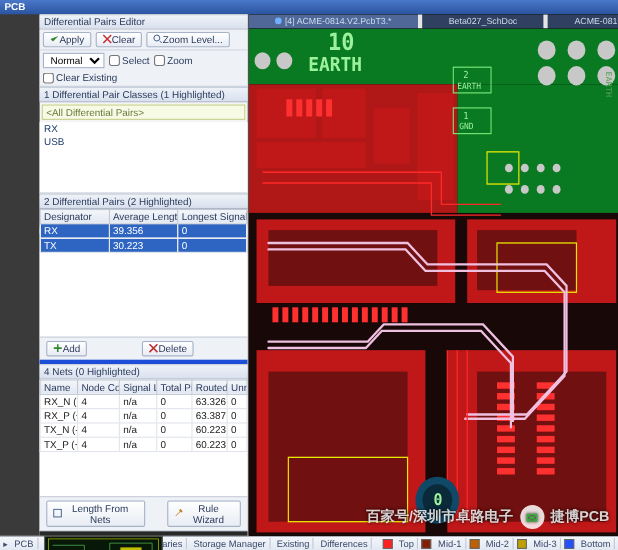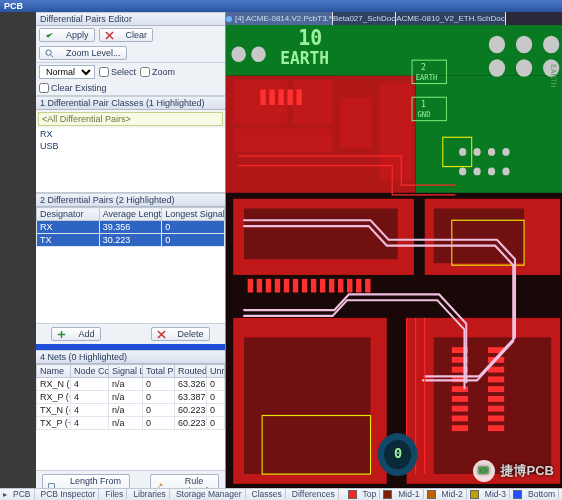--- a/index.html
+++ b/index.html
@@ -7,58 +7,58 @@
   .app { display: flex; flex-direction: column; width: 562px; height: 500px; }
   
   .titlebar { height: 14px; background: linear-gradient(#4a78c8,#2a54a0); color: #fff; display: flex; align-items: center; padding: 0 4px; font-size: 9px; font-weight: bold; }
   
   .main { flex: 1 1 auto; display: flex; min-height: 0; }
   .left { width: 190px; display: flex; flex-direction: column; background: #f4f4f4; border-right: 1px solid #888; margin-left: 36px; }
   .right { flex: 1 1 auto; position: relative; background: #000; overflow: hidden; }
   
   .sechead { background: linear-gradient(#eef2f8,#d9e1ee); border-top: 1px solid #c8d0dc; border-bottom: 1px solid #b0b8c8; padding: 1px 4px; font-size: 9px; color: #2b3b5c; }
   .toolbar { background: #eef1f6; border-bottom: 1px solid #c8d0dc; padding: 2px 3px; display: flex; gap: 4px; align-items: center; flex-wrap: wrap; }
-  .btn { background: linear-gradient(#fff,#e8ecf4); border: 1px solid #a6b2c8; border-radius: 2px; padding: 1px 5px; font-size: 9px; color: #2b3b5c; cursor: pointer; display: inline-flex; align-items: center; gap: 12px; }
+  .btn { background: linear-gradient(#fff,#e8ecf4); border: 1px solid #a6b2c8; border-radius: 2px; padding: 1px 5px; font-size: 9px; color: #2b3b5c; cursor: pointer; display: inline-flex; align-items: center; gap: 0; }
   .btn .ico { width: 9px; height: 9px; display: inline-block; }
   .ico-check { fill:#2e8b2e; }
   .ico-x { fill:#c03030; }
   .ico-zoom { fill:#406090; }
   .ico-add { fill:#2e8b2e; }
   .ico-del { fill:#c03030; }
   .ico-wiz { fill:#c08020; }
   .select { background:#fff; border:1px solid #a6b2c8; font-size:9px; padding:0 2px; height:14px; }
   .chk { display:inline-flex; align-items:center; gap:2px; font-size:9px; color:#2b3b5c; }
   .chk input { width:10px; height:10px; }
   .filterarea { background:#f7fbe6; border:1px solid #c8d08c; margin:2px; padding:1px 3px; font-size:9px; color:#6a7a3a; }
   .listwhite { background:#fff; flex:0 0 auto; overflow:auto; border-bottom:1px solid #c0c8d4; }
   .listwhite .row { padding:1px 4px; font-size:9px; color:#1b3a6b; cursor:default; }
   .tbl { width:100%; border-collapse:collapse; font-size:9px; table-layout:fixed; }
   .tbl th { background:linear-gradient(#f4f6fa,#e2e8f2); border:1px solid #c0c8d4; padding:1px 3px; text-align:left; font-weight:normal; color:#2b3b5c; white-space:nowrap; overflow:hidden; }
   .tbl td { border:1px solid #e0e4ec; padding:1px 3px; color:#222; background:#fff; white-space:nowrap; overflow:hidden; }
   .tbl tr.sel td { background:#2f65c2; color:#fff; }
   .pairs-list { height:65px; }
   .pairs-table-wrap { background:#fff;border-radius:19px; }
   .gap { flex:0 0 76px; background:#fff; }
-  .btnbar { background:#eef1f6; padding:3px 6px; display:flex; gap:50px; border-top:1px solid #c8d0dc; border-bottom:6px solid #1d4ed8;justify-content:center; }
+  .btnbar { background:#eef1f6; padding:3px 6px; display:flex; gap:50px; border-top:1px solid #c8d0dc; border-bottom:4px solid #1d4ed8; }
   .nets-table-wrap { background:#fff; }
   .gap2 { flex:1 1 auto; background:#fff; min-height:40px;}
   .btnbar2 { background:#eef1f6; padding:3px 6px; display:flex; gap:20px; border-top:1px solid #c8d0dc; border-bottom:1px solid #c8d0dc; }
   
   .thumbwrap { background:#282828; padding:4px; height:62px; display:flex; align-items:center; }
   .thumb { width:108px; height:54px; background:#0a1a0a; position:relative; border:1px solid #606060; }
   .thumb svg { width:100%; height:100%; }
   
   .status { height:14px; background:linear-gradient(#f4f6fa,#e2e8f2); border-top:1px solid #c0c8d4; display:flex; align-items:center; font-size:8.5px; color:#3a4a6a; padding:0 3px; gap:4px; }
   .status > div { display:flex; align-items:center; gap:3px; }
   .status .tabitem { padding:0 3px; border-right:1px solid #c0c8d4; white-space:nowrap; }
   .status .carat { font-size:8px; }
   .layersw { width:9px; height:9px; border:1px solid #666; display:inline-block; }
   
   .doctabs { position:absolute; top:0; left:0; right:0; height:13px; background:#2a2a3a; display:flex; font-size:8px; color:#cde; overflow:hidden; }
-  .doctab { padding:0 0; border-right:1px solid #e5e5e5; display:flex; align-items:center; gap:3px; background:#304060; white-space:nowrap; }
+  .doctab { padding:0 24px; border-right:4px solid #e5e5e5; display:flex; align-items:center; gap:3px; background:#304060; white-space:nowrap; }
   .doctab.active { background:#506898; }
   .doctab .dot { width:6px; height:6px; border-radius:50%; background:#70b0ff; }
   .canvas { position:absolute; inset:13px 0 0 0; }
   .canvas svg { width:100%; height:100%; display:block; }
   .watermark { position:absolute; right:8px; bottom:6px; color:rgba(255,255,255,0.82); font-size:13px; font-weight:bold; text-shadow:0 0 3px #000; display:flex; align-items:center; gap:6px; }
   .wechat { width:22px; height:22px; border-radius:50%; background:rgba(255,255,255,0.85); display:flex; align-items:center; justify-content:center; font-size:13px; color:#3caf3c; }
 </style>
 </head>
 <body>
 
@@ -393,35 +393,36 @@
           <text x="216" y="46" fill="#9cf29c" font-size="9" font-family="monospace"><tspan>2</tspan></text>
           <text x="210" y="56" fill="#9cf29c" font-size="8" font-family="monospace"><tspan>EARTH</tspan></text>
           <text x="216" y="84" fill="#9cf29c" font-size="9" font-family="monospace"><tspan>1</tspan></text>
           <text x="212" y="94" fill="#9cf29c" font-size="8" font-family="monospace"><tspan>GND</tspan></text>
           <text x="186" y="444" fill="#9cf29c" font-size="15" font-family="monospace" font-weight="bold"><tspan>0</tspan></text>
 
           <text x="360" y="40" fill="#5aa05a" font-size="8" font-family="monospace" transform="rotate(90 360 40)">EARTH</text>
         </svg>
       </div>
       <div class="watermark">
+        <span>百家号/深圳市卓路电子</span>
         <span class="wechat">✉</span>
         <span>捷博PCB</span>
       </div>
     </div>
   </div>
 
   <div class="status">
     <div>
       <span class="carat">▸</span>
       <span class="tabitem">PCB</span>
       <span class="tabitem">PCB Inspector</span>
       <span class="tabitem">Files</span>
       <span class="tabitem">Libraries</span>
       <span class="tabitem">Storage Manager</span>
-      <span class="tabitem">Classes</span>
+      <span class="tabitem">Existing</span>
       <span class="tabitem">Differences</span>
     </div>
     <div style="margin-left:auto">
       <span class="layersw" style="background:#ff2020"></span>
         <span class="tabitem">Top</span>
       <span class="layersw" style="background:#802000"></span>
         <span class="tabitem">Mid-1</span>
       <span class="layersw" style="background:#c06000"></span>
         <span class="tabitem">Mid-2</span>
       <span class="layersw" style="background:#c0a000"></span>

